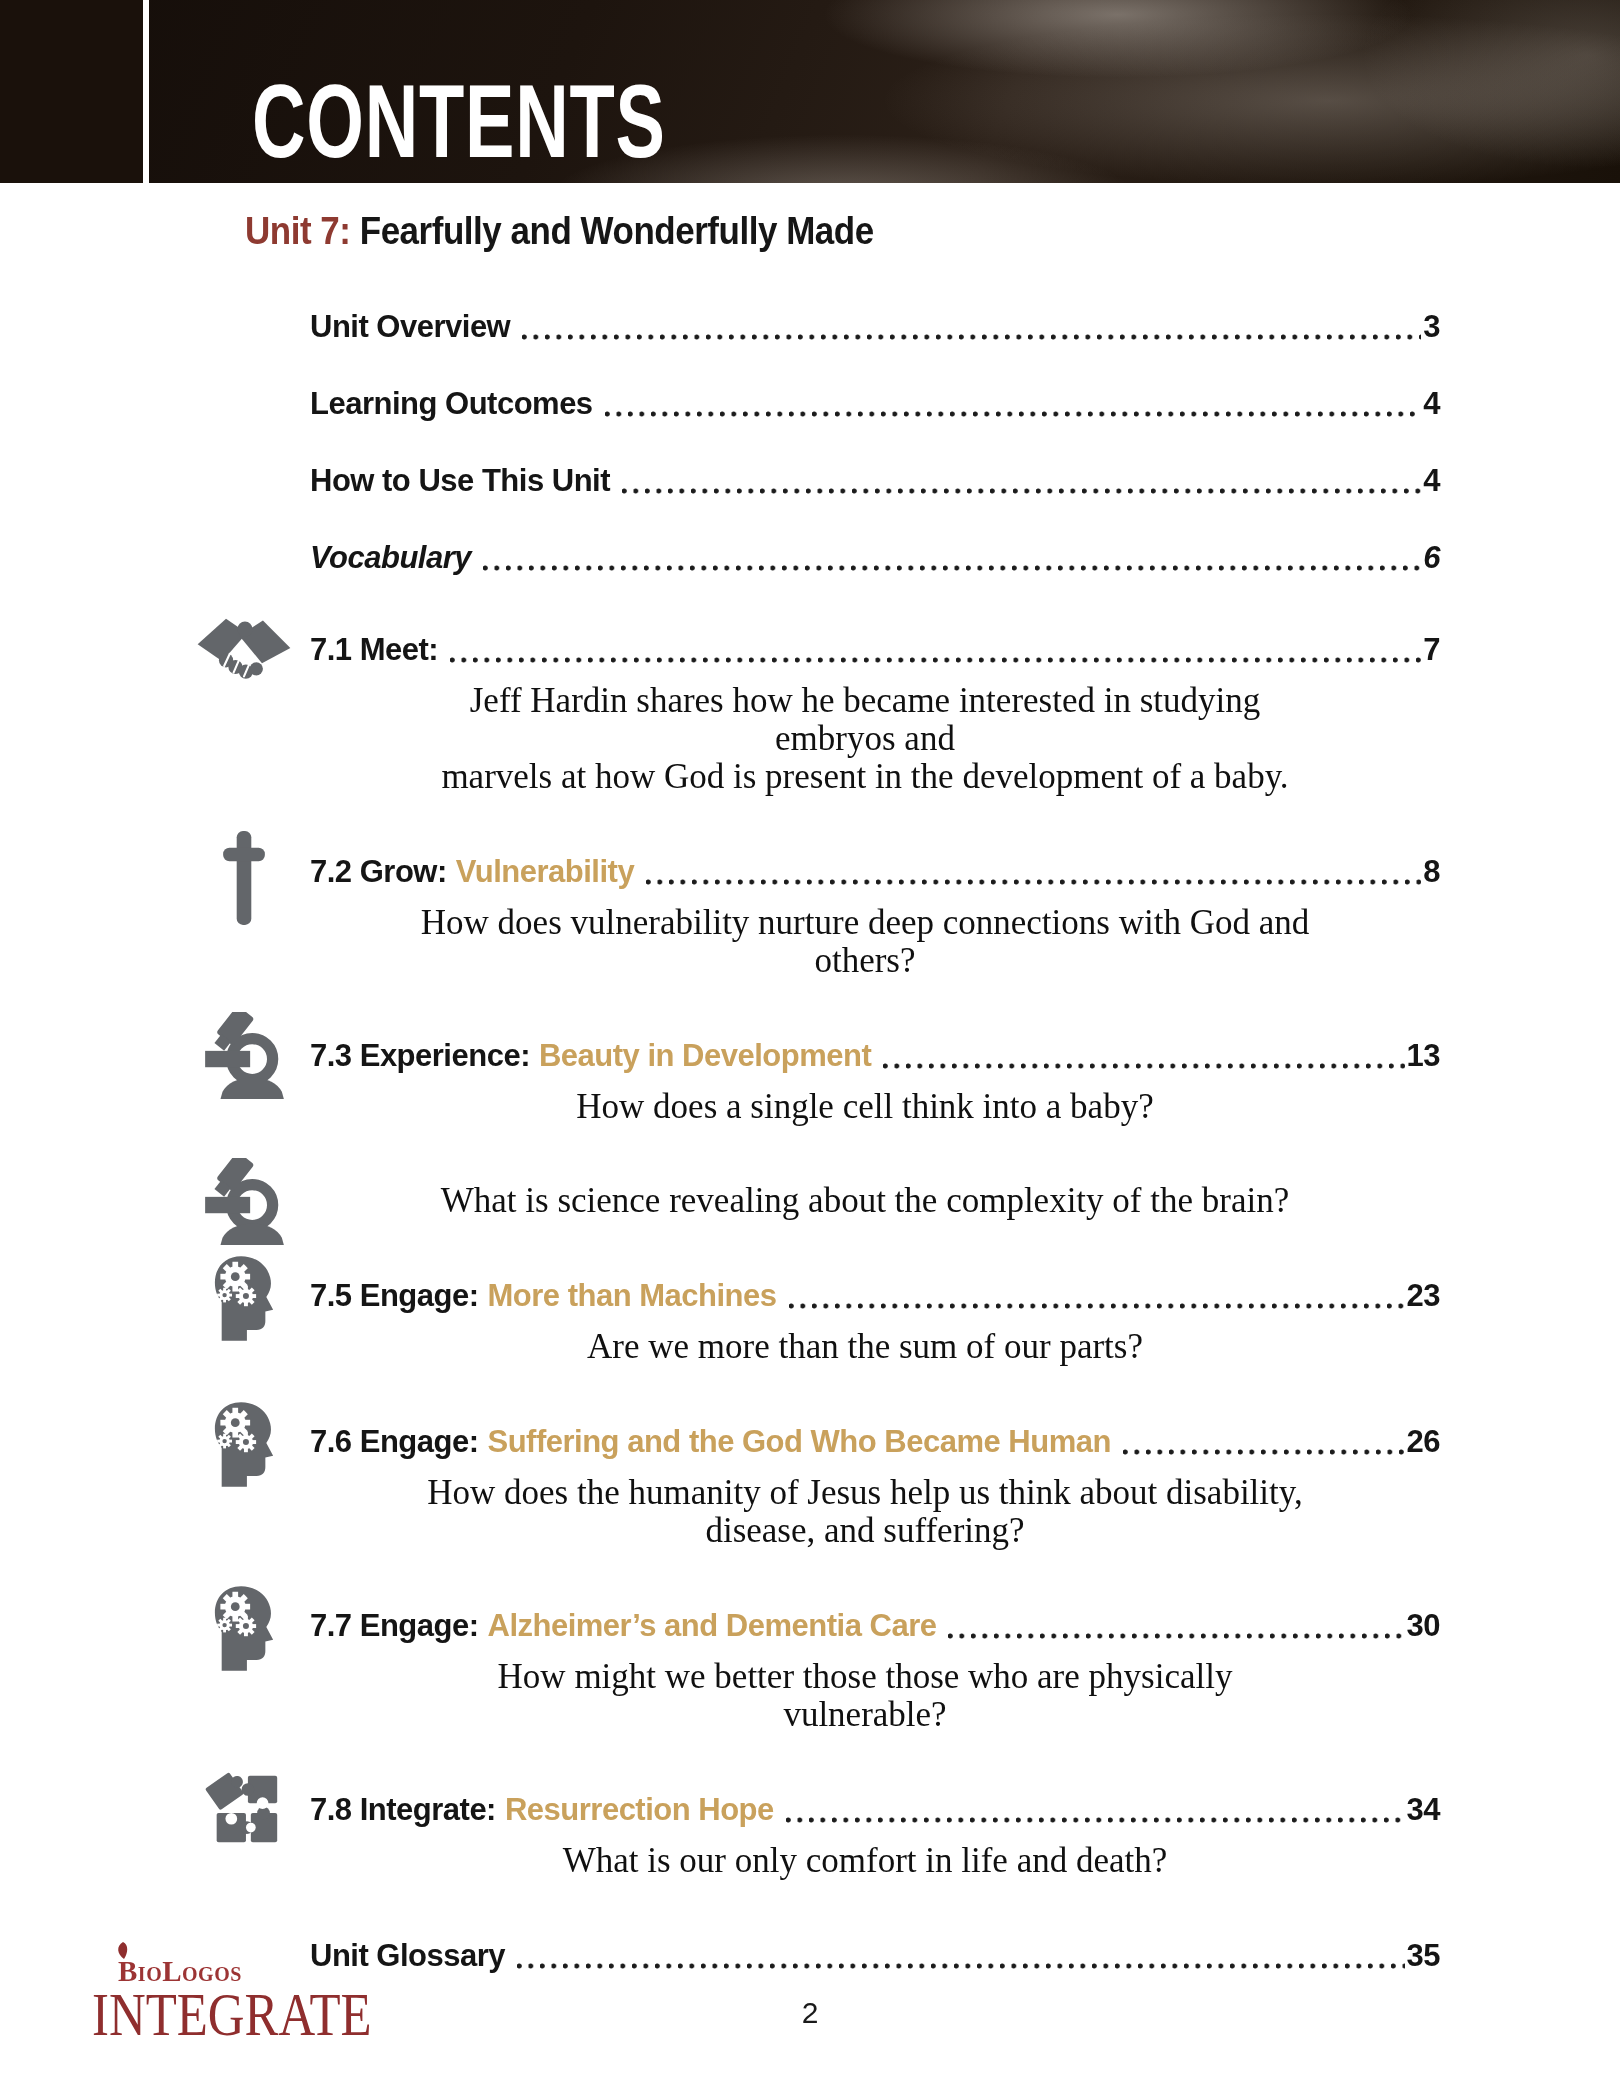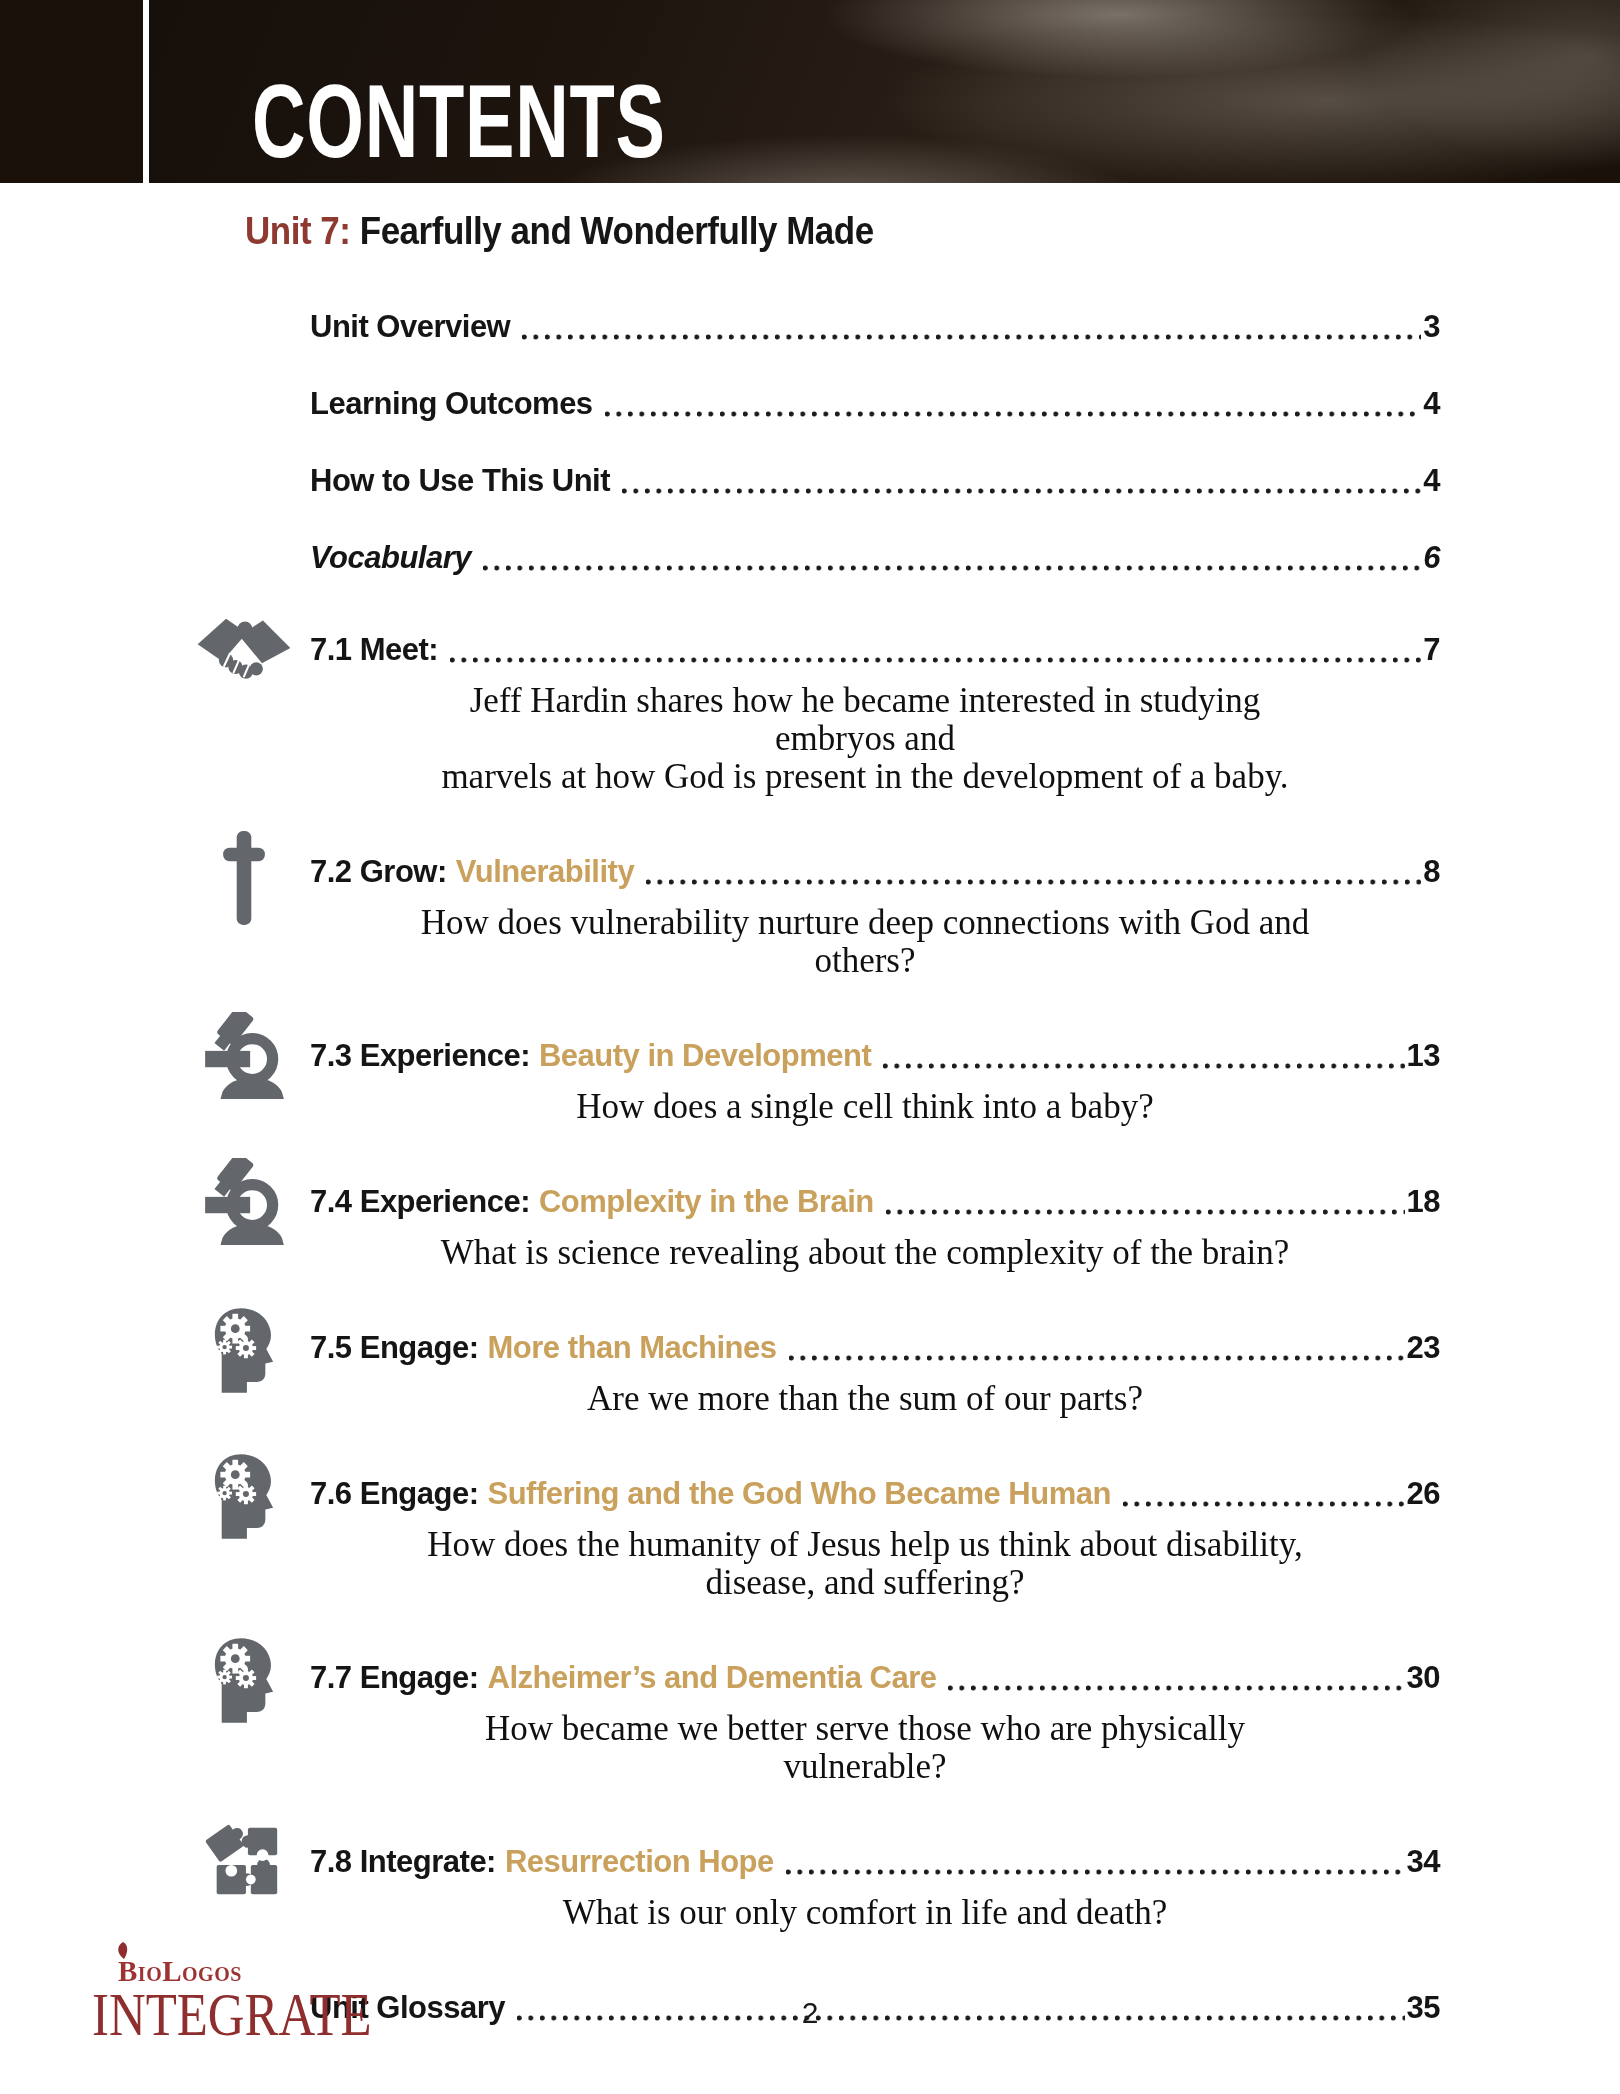--- a/index.html
+++ b/index.html
@@ -257,26 +257,20 @@
       </div>
       <p class="desc">How does a single cell think into a baby?</p>
     </section>
 
     <section class="section">
       <span class="icon-cell">
         <svg width="82" height="90" viewBox="0 0 80 88" style="margin-top:-8px">
             <use href="#sym-microscope"></use>
           </svg>
       </span>
-      <div class="toc-row">
-        <span>7.4 Experience:</span>
-        <span class="sec-title">Complexity in the Brain</span>
-        <span class="leader"></span>
-        <span class="row-page">18</span>
-      </div>
       <p class="desc">What is science revealing about the complexity of the brain?</p>
     </section>
 
     <section class="section">
       <span class="icon-cell">
         <svg width="66" height="88" viewBox="0 0 68 90" style="margin-top:-6px">
             <use href="#sym-headgears"></use>
           </svg>
       </span>
       <div class="toc-row">
@@ -309,21 +303,21 @@
         <svg width="66" height="88" viewBox="0 0 68 90" style="margin-top:-6px">
             <use href="#sym-headgears"></use>
           </svg>
       </span>
       <div class="toc-row">
         <span>7.7 Engage:</span>
         <span class="sec-title">Alzheimer’s and Dementia Care</span>
         <span class="leader"></span>
         <span class="row-page">30</span>
       </div>
-      <p class="desc">How became we better serve those who are physically vulnerable?</p>
+      <p class="desc">How might we better those those who are physically vulnerable?</p>
     </section>
 
     <section class="section">
       <span class="icon-cell">
         <svg width="82" height="82" viewBox="0 0 84 84" style="margin-top:-6px">
             <use href="#sym-puzzle"></use>
           </svg>
       </span>
       <div class="toc-row">
         <span>7.8 Integrate:</span>

